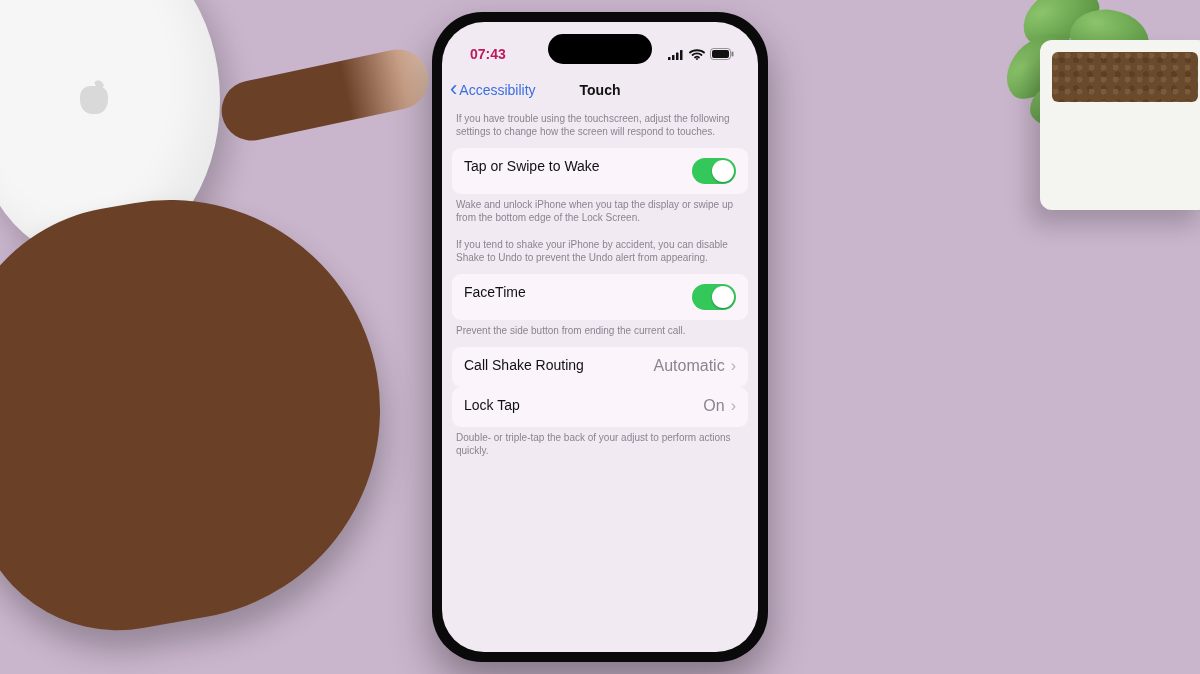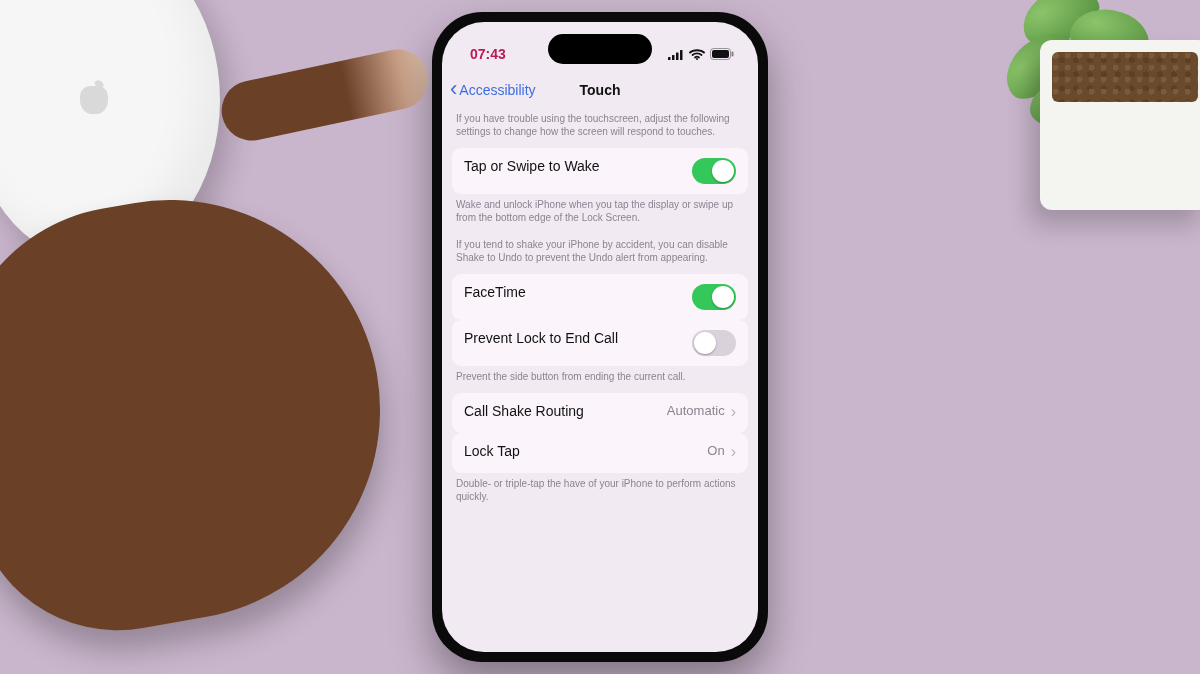--- a/index.html
+++ b/index.html
@@ -158,21 +158,21 @@
 
   .cell {
     background: #fbf5fb;
     margin: 0 10px;
     border-radius: 9px;
     padding: 10px 12px;
     display: flex; align-items: flex-start; justify-content: space-between;
     min-height: 40px;
   }
   .cell .label { font-size: 14px; color: #111; }
-  .cell .value { font-size: 13px; color: #8b8390; margin-left: auto; margin-right: 6px; }
+  .cell .value { font-size: 16px; color: #8b8390; margin-left: auto; margin-right: 6px; }
   .cell .chev-r { color: #b8b0bc; font-size: 16px; }
 
   
   .switch {
     width: 44px; height: 26px;
     border-radius: 13px;
     position: relative;
     flex: 0 0 auto;
   }
   .switch::after {
@@ -262,34 +262,30 @@
       </div>
       <div class="footer">Wake and unlock iPhone when you tap the display or swipe up from the bottom edge of the Lock Screen.</div>
 
       <div class="footer">If you tend to shake your iPhone by accident, you can disable Shake to Undo to prevent the Undo alert from appearing.</div>
 
       <div class="cell">
         <span class="label">FaceTime</span>
         <span class="switch on"></span>
       </div>
 
-      <div class="cell">
-        <span class="label">Prevent Lock to End Call</span>
-        <span class="switch off"></span>
-      </div>
       <div class="footer">Prevent the side button from ending the current call.</div>
 
       <div class="cell">
         <span class="label">Call Shake Routing</span>
         <span class="value">Automatic</span>
         <span class="chev-r">›</span>
       </div>
 
       <div class="cell">
         <span class="label">Lock Tap</span>
         <span class="value">On</span>
         <span class="chev-r">›</span>
       </div>
-      <div class="footer">Double- or triple-tap the have of your iPhone to perform actions quickly.</div>
+      <div class="footer">Double- or triple-tap the back of your adjust to perform actions quickly.</div>
 
     </div>
   </div>
 </div>
 
 </body></html>

